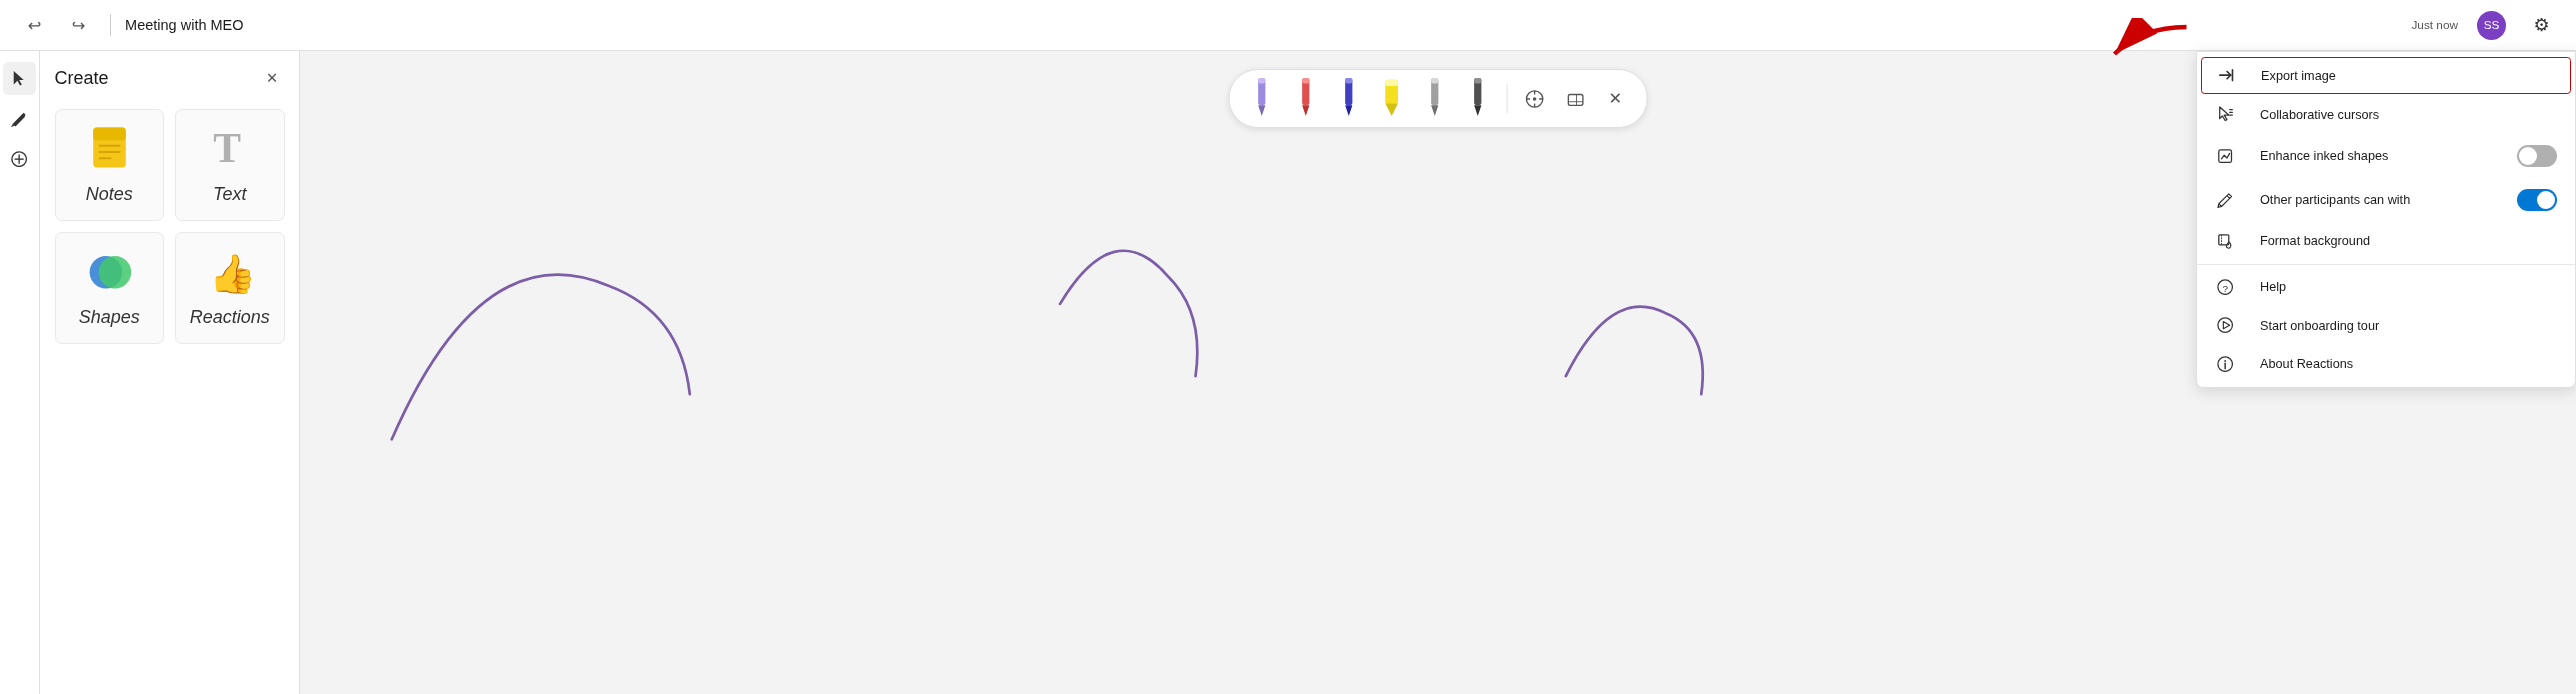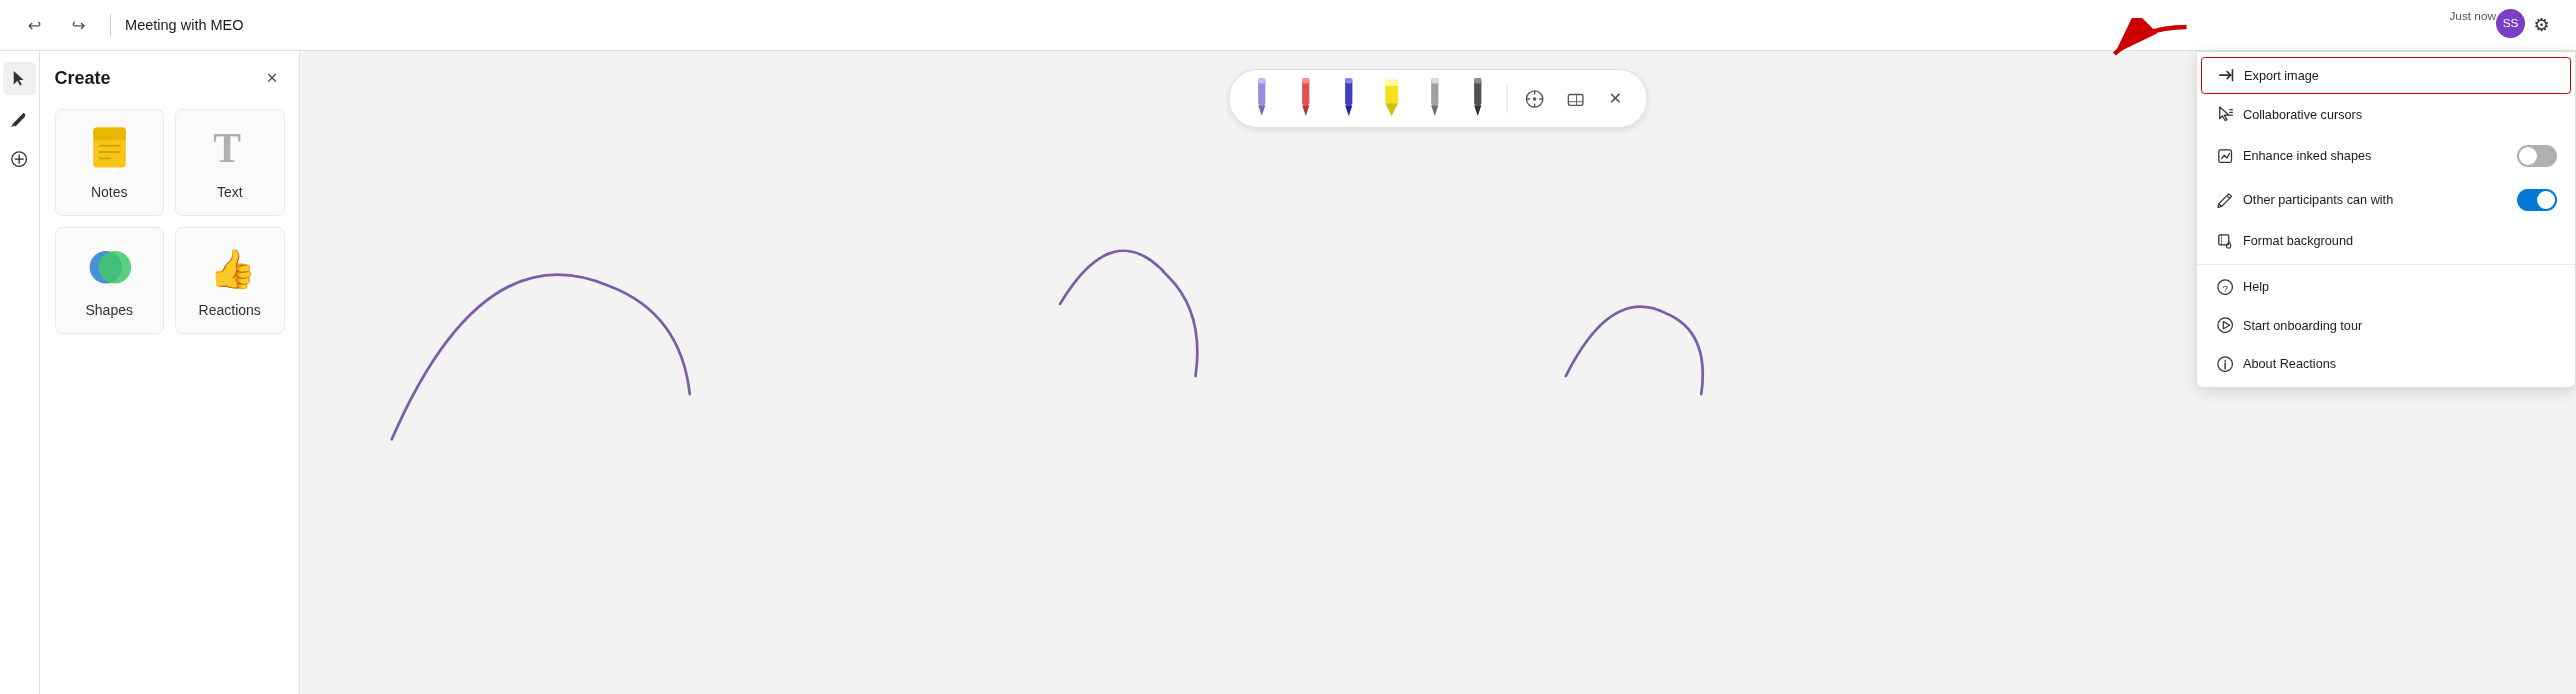--- a/index.html
+++ b/index.html
@@ -45,22 +45,22 @@
       margin: 0 3.6px;
     }
     .title-text {
       font-size: 14.5px;
       font-weight: 500;
       color: #1a1a1a;
     }
     .title-bar-right {
       margin-left: auto;
       display: flex;
-      align-items: flex-start;
-      gap: 0;
+      align-items: center;
+      gap: 19px;
     }
     .just-now-text {
       font-size: 11.8px;
       color: #555;
     }
     .avatar {
       width: 29px; height: 29px;
       border-radius: 50%;
       background: #7b3fc4;
       display: flex; align-items: center; justify-content: center;
@@ -118,21 +118,21 @@
       padding: 14.5px;
     }
     .panel-header {
       display: flex;
       align-items: center;
       justify-content: space-between;
       margin-bottom: 18px;
     }
     .panel-title {
       font-size: 18px;
-      font-weight: 700;
+      font-weight: 400;
       color: #1a1a1a;
     }
     .close-btn {
       width: 25px; height: 25px;
       border: none;
       background: none;
       cursor: pointer;
       display: flex; align-items: center; justify-content: center;
       border-radius: 3.6px;
       font-size: 14.5px;
@@ -153,23 +153,24 @@
       border-radius: 7.2px;
       cursor: pointer;
       gap: 7.2px;
       background: #fafafa;
     }
     .panel-item-icon {
       font-size: 36px;
       line-height: 1;
     }
     .panel-item-label {
-      font-size: 14px;
+      font-size: 18px;
       color: #333;
       font-weight: 400;
+      font-style: italic;
     }
 
     
     .canvas-area {
       position: absolute;
       top: 51px; left: 300px;
       right: 0;
       bottom: 0;
       background: #f3f3f3;
       overflow: hidden;
@@ -235,21 +236,21 @@
       border-radius: 0 0 7.2px 7.2px;
       box-shadow: 0 3.6px 14.5px rgba(0,0,0,0.12);
       z-index: 100;
       padding: 3.6px 0;
     }
     .menu-item {
       display: flex;
       align-items: center;
       padding: 11px 18px;
       cursor: pointer;
-      gap: 8px;
+      gap: 25px;
       position: relative;
     }
     .menu-item.highlighted {
       border: 1.8px solid #cc0000;
       border-radius: 3.6px;
       margin: 1.8px 3.6px;
       padding: 9px 14.5px;
     }
     .menu-item-icon {
       font-size: 16.3px;

